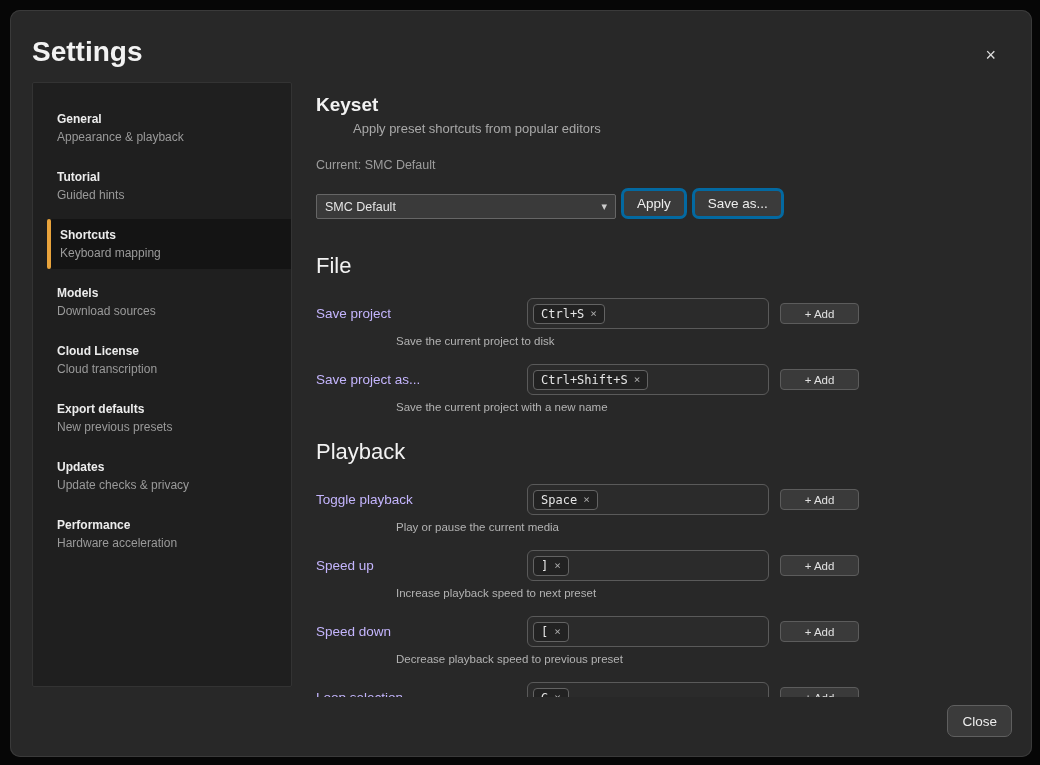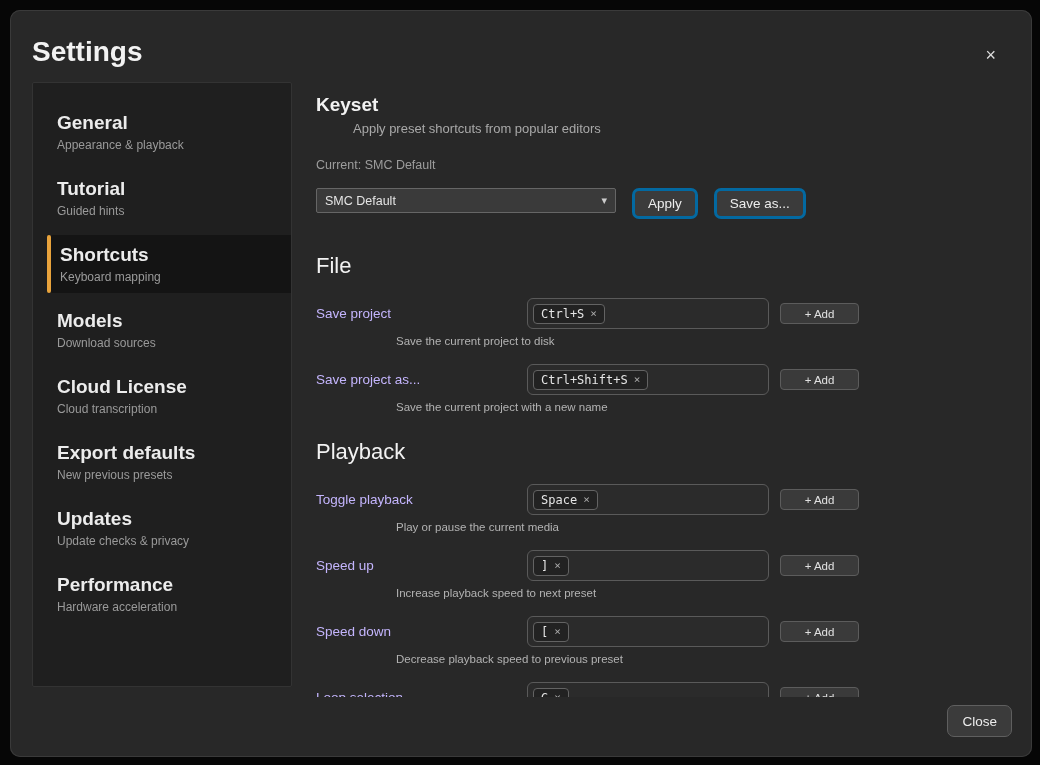--- a/index.html
+++ b/index.html
@@ -17,40 +17,40 @@
   
   .sidebar {
     position:absolute; left:22px; top:72px; width:260px; height:605px;
     background:#1f1f1f; border:1px solid #333; border-radius:2px;
     padding-top:20px; overflow:hidden;
   }
   .nav-item {
     position:relative; margin:0 0 8px 14px; padding:9px 10px 9px 10px;
     border-radius:6px 0 0 6px; cursor:pointer;
   }
-  .nav-item .nav-label { font-size:19px; font-weight:600; color:#ececec; margin-bottom:4px; }
+  .nav-item .nav-label { font-size:12px; font-weight:600; color:#ececec; margin-bottom:4px; }
   .nav-item .nav-sub   { font-size:12px; color:#9a9a9a; }
   .nav-item.selected { background:#141414; }
   .nav-item.selected::before {
     content:""; position:absolute; left:0; top:0; bottom:0; width:4px;
     background:#e8a33c; border-radius:2px;
   }
   .nav-item.selected .nav-label { padding-left:3px; }
   .nav-item.selected .nav-sub { padding-left:3px; }
 
   
   .main {
     position:absolute; left:306px; top:72px; width:556px; height:615px;
     overflow:hidden;
   }
   .keyset-title { font-size:19px; font-weight:700; margin-top:12px; margin-bottom:5px; color:#f2f2f2; }
   .keyset-sub   { font-size:13px; color:#a9a9a9; margin-bottom:22px;margin-left:37px; }
   .keyset-cur   { font-size:12.5px; color:#9d9d9d; margin-bottom:16px; }
 
-  .preset-row { display:flex; align-items:flex-start; gap:16px; }
+  .preset-row { display:flex; align-items:flex-end; gap:5px; }
   .preset-select {
     width:300px; height:25px; background:#3a3a3a; border:1px solid #666;
     border-radius:2px; display:flex; align-items:center; justify-content:space-between;
     padding:0 8px; font-size:12.5px; color:#e5e5e5; cursor:pointer;
   }
   .preset-select .chev { font-size:11px; color:#cccccc; }
   .btn {
     background:#3b3b3b; border:3px solid #0369a1; border-radius:7px;
     color:#ededed; font-size:13.5px; font-family:"Liberation Sans", sans-serif;
     height:31px; padding:0 13px; cursor:pointer;

